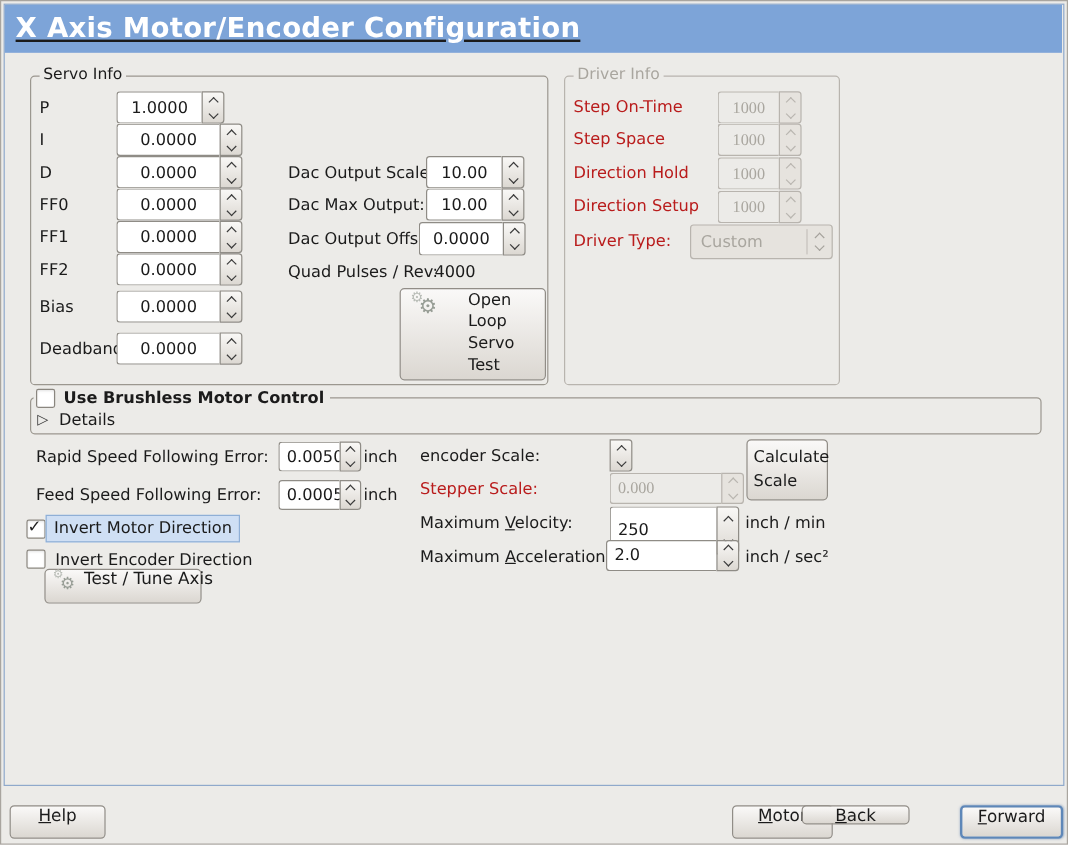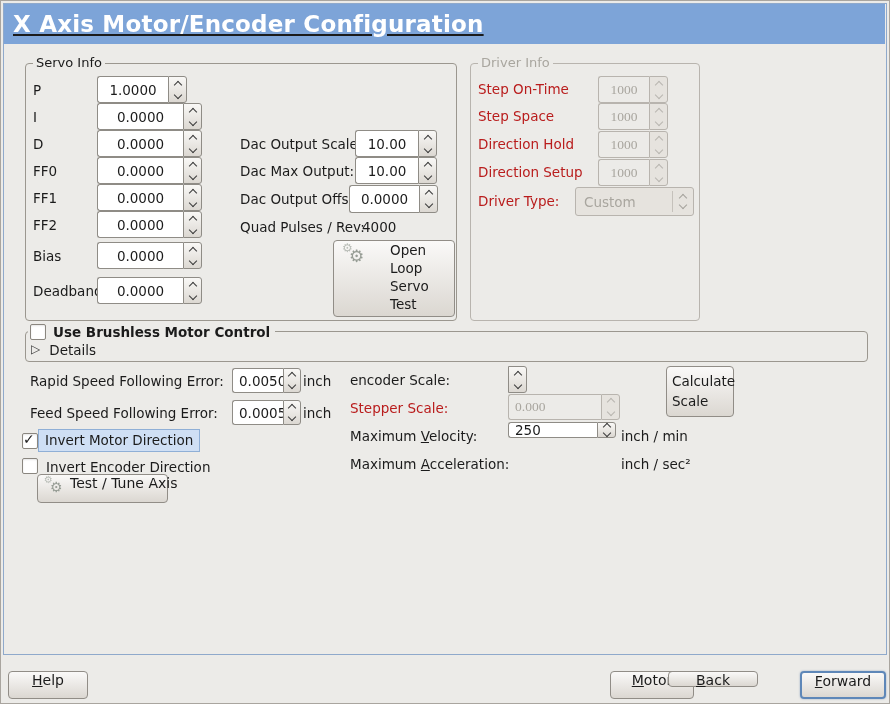--- a/index.html
+++ b/index.html
@@ -51,21 +51,21 @@
 
   
   .btn{position:absolute;display:flex;align-items:flex-start;justify-content:center;
     background:linear-gradient(#faf9f8,#dbd7d1);border:1px solid #918D87;border-radius:4px;
     font-size:14px;color:#1b1b1b;cursor:default;box-sizing:border-box;}
   .btn .btn-label{display:block;white-space:nowrap;}
   .btn .btn-label.mnemonic::first-letter{text-decoration:underline;}
   #btn-forward{border:2px solid #5E87B8;box-shadow:0 0 2px rgba(70,110,160,.55);}
   #btn-openloop{justify-content:flex-start;}
   #btn-openloop .btn-text{width:50px;margin-left:20px;text-align:left;font-size:13.5px;line-height:18px;}
-  #btn-calc{align-items:flex-start;justify-content:flex-start;margin-left:44px;}
+  #btn-calc{align-items:flex-start;justify-content:flex-start;}
   #btn-calc .btn-text{padding:4px 0 0 5px;text-align:left;font-size:13.5px;line-height:20px;}
   #btn-testtune{justify-content:flex-start;padding-left:6px;gap:4px;}
 
   
   .gears{position:relative;width:28px;height:28px;flex:0 0 28px;}
   .gears::before{content:"⚙";position:absolute;left:0px;top:0px;font-size:12px;color:#b9bdb7;}
   .gears::after{content:"⚙";position:absolute;left:7px;top:5px;font-size:17px;color:#979d95;}
   .gears.small{width:22px;height:22px;flex:0 0 22px;}
   .gears.small::before{font-size:10px;top:-1px;}
   .gears.small::after{font-size:14px;left:6px;top:4px;}
@@ -302,30 +302,37 @@
   <div class="label dim" style="left:350px;top:400px">Stepper Scale:</div>
   <div class="spin disabled" style="left:508px;top:394px;width:112px;height:26px">
     <div class="entry">0.000</div>
     <div class="spinbtns">
         <span class="chev up"></span>
         <span class="chev down"></span>
       </div>
   </div>
 
   <div class="label" style="left:350px;top:428px"><span>Maximum </span><span class="mn">V</span><span>elocity:</span></div>
-  <div class="spin" style="left:508px;top:422px;width:108px;height:16px">
+  <div class="spin" style="left:508px;top:422px;width:108px;height:40px">
     <div class="entry">250</div>
     <div class="spinbtns">
         <span class="chev up"></span>
         <span class="chev down"></span>
       </div>
   </div>
   <div class="label" style="left:621px;top:428px">inch / min</div>
 
   <div class="label" style="left:350px;top:456px"><span>Maximum </span><span class="mn">A</span><span>cceleration:</span></div>
+  <div class="spin" style="left:505px;top:450px;width:111px;height:26px">
+    <div class="entry">2.0</div>
+    <div class="spinbtns">
+        <span class="chev up"></span>
+        <span class="chev down"></span>
+      </div>
+  </div>
   <div class="label" style="left:621px;top:456px">inch / sec²</div>
 
   <div class="btn" id="btn-help" style="left:8px;top:671px;width:80px;height:28px">
     <span class="btn-label mnemonic">Help</span>
   </div>
   <div class="btn" id="btn-cancel" style="left:610px;top:671px;width:84px;height:28px">
     <span class="btn-label mnemonic">Motor</span>
   </div>
   <div class="btn" id="btn-back" style="left:668px;top:671px;width:90px;height:16px">
     <span class="btn-label mnemonic">Back</span>

